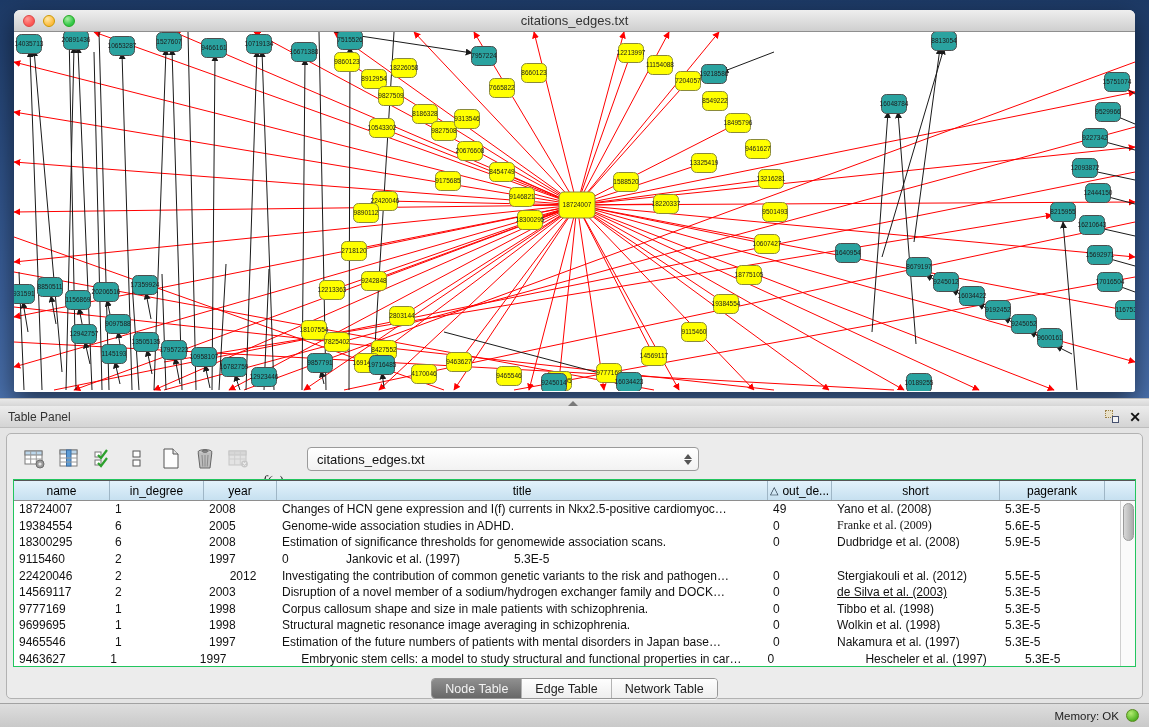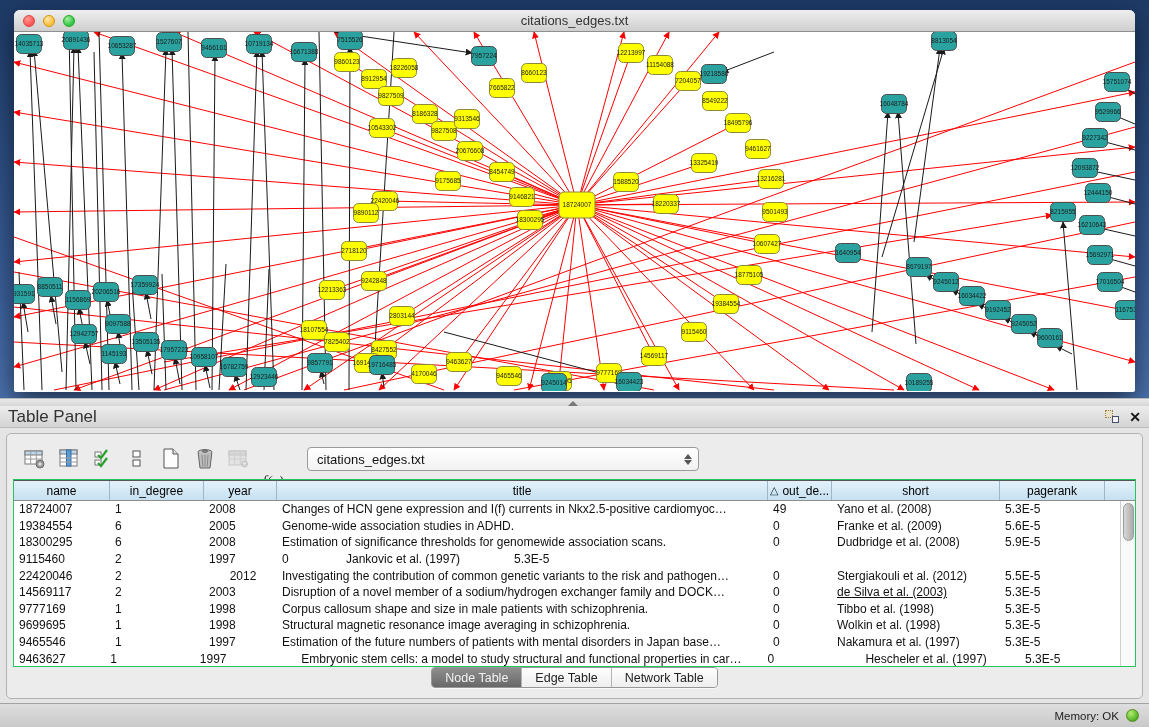--- a/index.html
+++ b/index.html
@@ -27,21 +27,21 @@
   .nlabel { font-size:6.5px; fill:#1c1c1c; text-anchor:middle; font-family:"Liberation Sans",sans-serif; }
 
   
   .splitter { height:8px; background:linear-gradient(#e9e9e9,#d6d6d6); border-top:1px solid #b8b8b8; position:relative;}
   .split-handle { position:absolute; left:568px; top:2px; width:0; height:0;
     border-left:5px solid transparent; border-right:5px solid transparent; border-bottom:5px solid #7a7a7a;}
 
   
   .panel-header { height:22px; background:linear-gradient(#ececec,#d4d4d4);
     border-bottom:1px solid #bdbdbd; display:flex; align-items:center; padding:0 8px;}
-  .panel-header .ph-title { font-size:17px; color:#333; }
+  .panel-header .ph-title { font-size:12px; color:#333; }
   .ph-icons { margin-left:auto; display:flex; align-items:center; gap:10px;}
   .float-icon { position:relative; width:14px; height:13px; display:inline-block;}
   .float-icon .sq1 { position:absolute; left:0; top:0; width:8px; height:8px; border:1px dotted #9a7f46; background:#e8e0c8;}
   .float-icon .sq2 { position:absolute; right:0; bottom:0; width:7px; height:7px; border:1px solid #45506e; background:#f4f4f4;}
   .close-x { font-size:14px; font-weight:bold; color:#111; line-height:14px; cursor:default;}
 
   .panel-body { height:275px; padding:5px 6px 0; background:#e4e4e4;}
   .panel-inner { height:266px; border:1px solid #b2b2b2; border-radius:5px; background:#ececec; padding:5px 6px 0;}
 
   .toolbar { height:40px; display:flex; align-items:center; gap:6px; padding-left:8px;}
@@ -60,21 +60,21 @@
   .th { display:flex; align-items:center; justify-content:center; font-size:12px; color:#000;
     border-right:1px solid #9fb6c6; white-space:nowrap; overflow:hidden;}
   .th .sortg { margin-right:4px; font-size:11px; color:#123; }
   .tbody { position:absolute; left:0; top:21px; right:15px; bottom:0; overflow:hidden;}
   .tr { display:flex; height:16.6px; align-items:center;}
   .td { font-size:12px; color:#111; padding-left:5px; white-space:nowrap; overflow:hidden;}
   .vscroll { position:absolute; right:0; top:21px; bottom:0; width:15px; background:#fafafa; border-left:1px solid #cfcfcf;}
   .vscroll .thumb { margin:2px auto 0; width:11px; height:38px; border-radius:6px;
     background:linear-gradient(90deg,#d8d8d8,#ababab); border:1px solid #9a9a9a;}
 
-  .tabsrow { height:32px; display:flex; align-items:flex-start; justify-content:center;}
+  .tabsrow { height:32px; display:flex; align-items:flex-end; justify-content:center;}
   .seg { display:flex; height:21px; border:1px solid #979797; border-radius:4px; overflow:hidden;
     box-shadow:0 1px 0 rgba(255,255,255,.7);}
   .seg .tab { padding:0 13px; display:flex; align-items:center; font-size:12.5px; color:#222;
     background:linear-gradient(#fefefe,#eeeeee); border-right:1px solid #b3b3b3;}
   .seg .tab:last-child { border-right:none;}
   .seg .tab.sel { background:linear-gradient(#8f8f8f,#686868); color:#f3f3f3;}
 
   .statusbar { height:24px; background:linear-gradient(#dedede,#c9c9c9); border-top:1px solid #a2a2a2;
     display:flex; align-items:center; justify-content:flex-end; padding-right:10px; gap:7px;}
   .statusbar .mem { font-size:11.5px; color:#222;}
@@ -737,21 +737,21 @@
               <div class="td" style="width: 64px;">49</div>
               <div class="td" style="width: 168px;">Yano et al. (2008)</div>
               <div class="td" style="width: 105px;">5.3E-5</div>
             </div>
             <div class="tr">
               <div class="td" style="width: 96px;">19384554</div>
               <div class="td" style="width: 94px;">6</div>
               <div class="td" style="width: 73px;">2005</div>
               <div class="td" style="width: 491px;">Genome-wide association studies in ADHD.</div>
               <div class="td" style="width: 64px;">0</div>
-              <div class="td" style="width: 168px;">Franke et al. (2009)</div>
+              <div class="td" style="width: 168px; font-family: Liberation Serif, serif;">Franke et al. (2009)</div>
               <div class="td" style="width: 105px;">5.6E-5</div>
             </div>
             <div class="tr">
               <div class="td" style="width: 96px;">18300295</div>
               <div class="td" style="width: 94px;">6</div>
               <div class="td" style="width: 73px;">2008</div>
               <div class="td" style="width: 491px;">Estimation of significance thresholds for genomewide association scans.</div>
               <div class="td" style="width: 64px;">0</div>
               <div class="td" style="width: 168px;">Dudbridge et al. (2008)</div>
               <div class="td" style="width: 105px;">5.9E-5</div>

